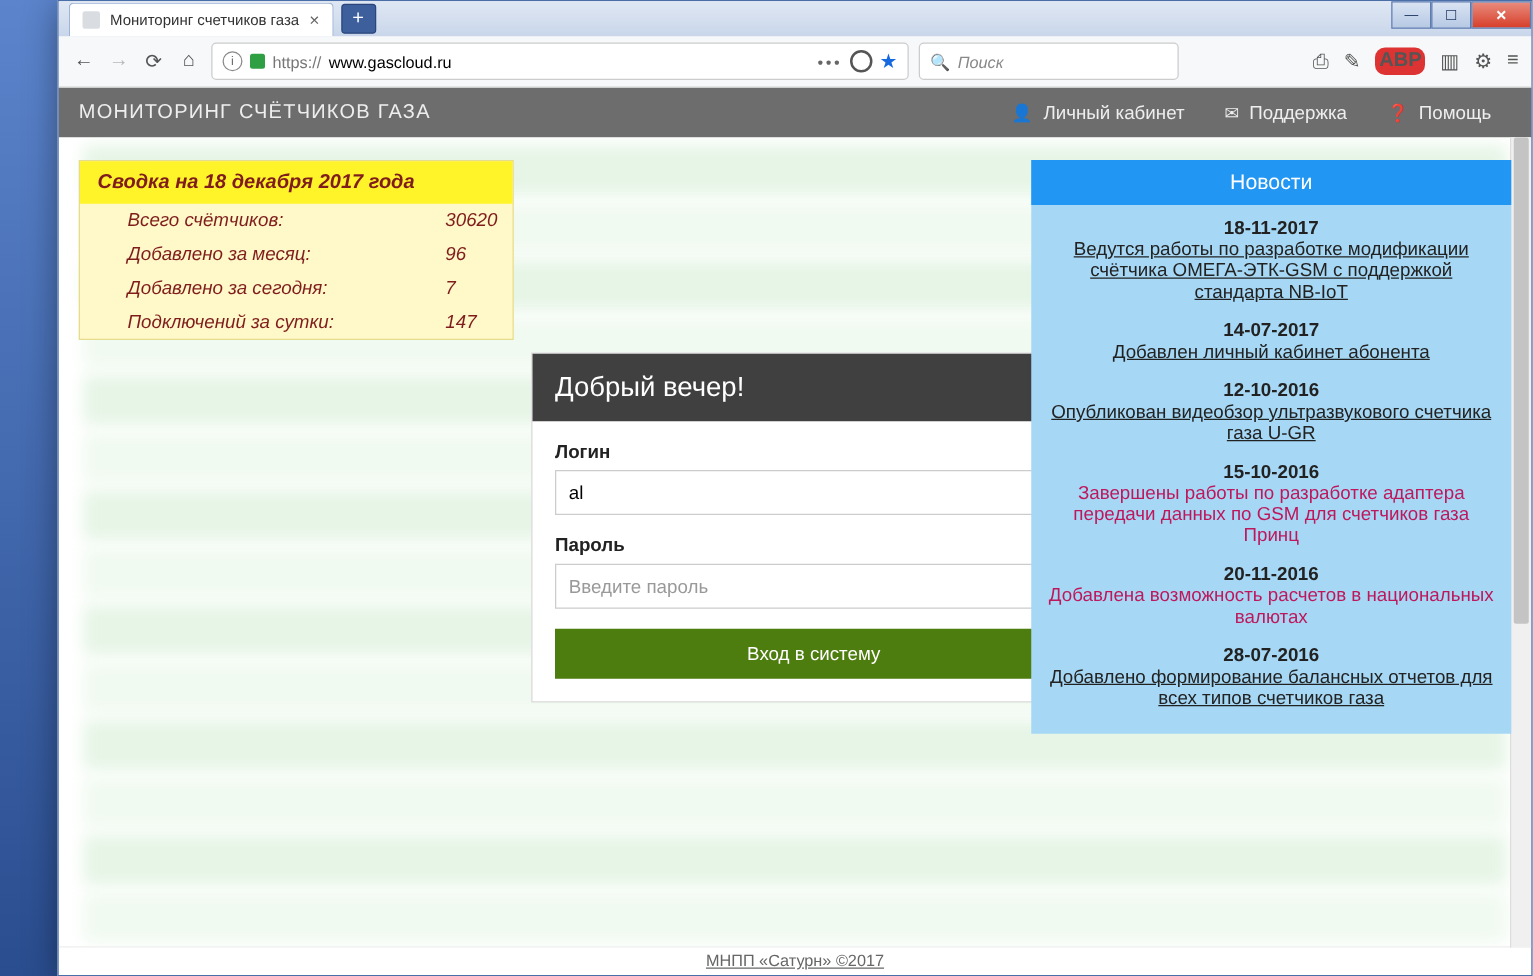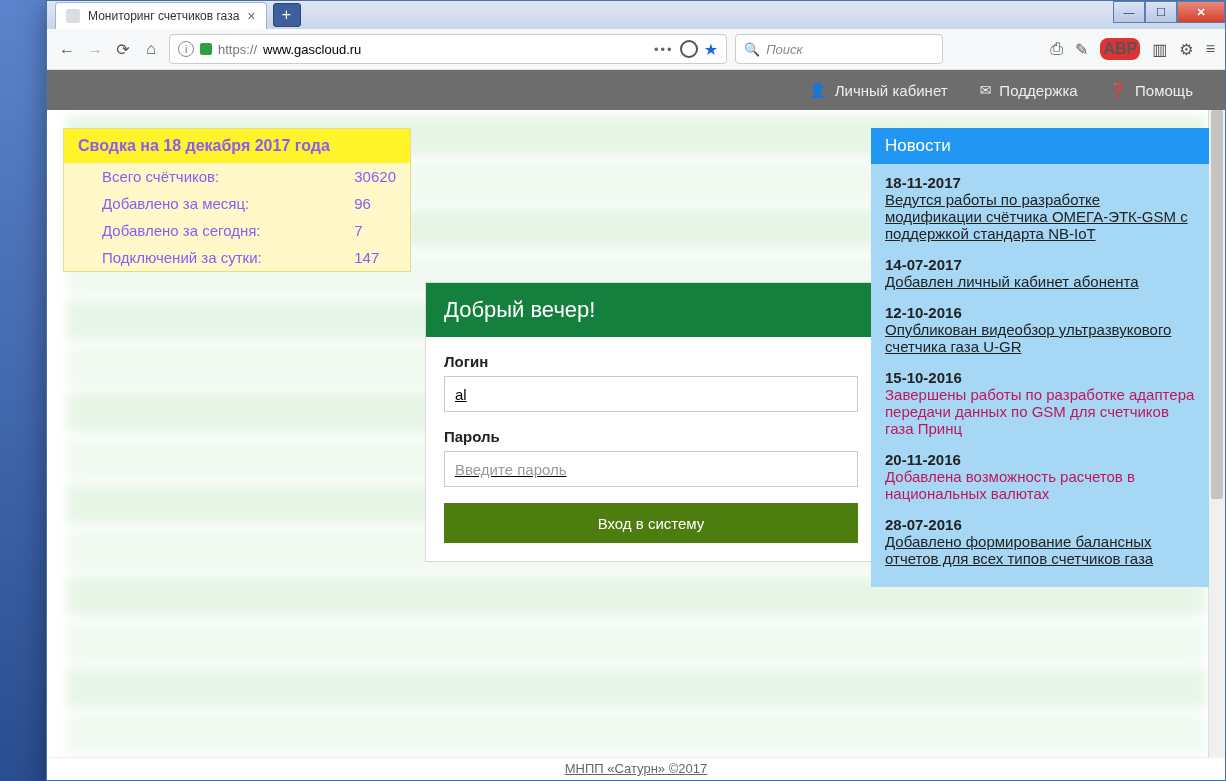--- a/index.html
+++ b/index.html
@@ -39,35 +39,35 @@
   .navlink{display:flex;align-items:center;gap:8px;padding:0 16px;color:#eee;font-size:15px;height:100%;}
   .navlink .ic{font-size:14px;}
   
   .content-area{position:absolute;top:40px;left:0;right:0;bottom:22px;background:#fff;overflow:auto;}
   .blurbg{position:absolute;inset:0;overflow:hidden;}
   .blurrow{height:40px;margin:6px 20px;border-radius:4px;filter:blur(6px);}
   .blurrow:nth-child(odd){background:#d9f0d9;}
   .blurrow:nth-child(even){background:#e9f7e9;}
   .blurbg::after{content:"";position:absolute;inset:0;background:rgba(255,255,255,.35);}
   
-  .summary{position:absolute;top:18px;left:16px;width:346px;background:#fff8c8;border:1px solid #e6dc8e;font-size:15px;color:#8b5cf6;z-index:3;}
+  .summary{position:absolute;top:18px;left:16px;width:346px;background:#fff8c8;border:1px solid #e6dc8e;font-size:15px;color:#7f1d1d;z-index:3;font-style:italic;}
   .summary .summary-title{background:#fff42a;padding:8px 14px;font-weight:bold;font-size:16px;}
   .summary table{border-collapse:collapse;width:100%;margin-left:24px;}
   .summary td{padding:5px 14px 5px 14px;}
   .summary td.val{}
   
   .login{position:absolute;top:172px;left:378px;width:450px;background:#fff;border:1px solid #d8d8d8;z-index:3;}
-  .login .login-head{background:#15803d;color:#fff;font-size:22px;padding:14px 18px;}
+  .login .login-head{background:#404040;color:#fff;font-size:22px;padding:14px 18px;}
   .login .login-body{padding:16px 18px 18px;}
   .login label{display:block;font-weight:bold;font-size:15px;margin-bottom:6px;color:#222;}
-  .login input{width:100%;box-sizing:border-box;height:36px;border:1px solid #ccc;padding:0 10px;font-size:15px;margin-bottom:16px;text-decoration:underline;}
+  .login input{width:100%;box-sizing:border-box;height:36px;border:1px solid #ccc;padding:0 10px;font-size:15px;margin-bottom:16px;}
   .login input::placeholder{color:#999;}
   .login .login-btn{width:100%;height:40px;background:#4d7c0f;color:#fff;border:none;font-size:15px;cursor:pointer;}
   
-  .news{position:absolute;top:18px;right:16px;width:338px;background:#a6d8f5;z-index:3;font-size:15px;}
+  .news{position:absolute;top:18px;right:16px;width:384px;background:#a6d8f5;z-index:3;font-size:15px;text-align:center;}
   .news .news-head{background:#2196f3;color:#fff;padding:8px 14px;font-size:17px;}
   .news .news-body{padding:10px 14px 6px;}
   .news .item{margin-bottom:14px;}
   .news .date{font-weight:bold;color:#222;}
   .news .txt a{color:#222;text-decoration:underline;}
   .news .txt span{color:#be185d;}
   
   .footer{position:absolute;bottom:0;left:0;right:0;height:22px;background:#fff;text-align:center;font-size:13px;color:#666;text-decoration:underline;border-top:1px solid #eee;line-height:22px;}
   .scrollbar{position:absolute;top:40px;right:0;bottom:22px;width:16px;background:#f0f0f0;border-left:1px solid #ddd;z-index:2;}
   .scrollbar .thumb{position:absolute;top:0;left:2px;right:2px;height:60%;background:#c4c4c4;border-radius:2px;}
@@ -122,20 +122,21 @@
       <span class="abp">ABP</span>
       <span>▥</span>
       <span>⚙</span>
       <span>≡</span>
     </div>
   </div>
 
   <div class="page">
 
     <div class="navbar">
+      <span class="brand">МОНИТОРИНГ СЧЁТЧИКОВ ГАЗА</span>
       <span class="navspacer"></span>
       <div class="navlink">
         <span class="ic">👤</span>
         <span>Личный кабинет</span>
       </div>
       <div class="navlink">
         <span class="ic">✉</span>
         <span>Поддержка</span>
       </div>
       <div class="navlink">

